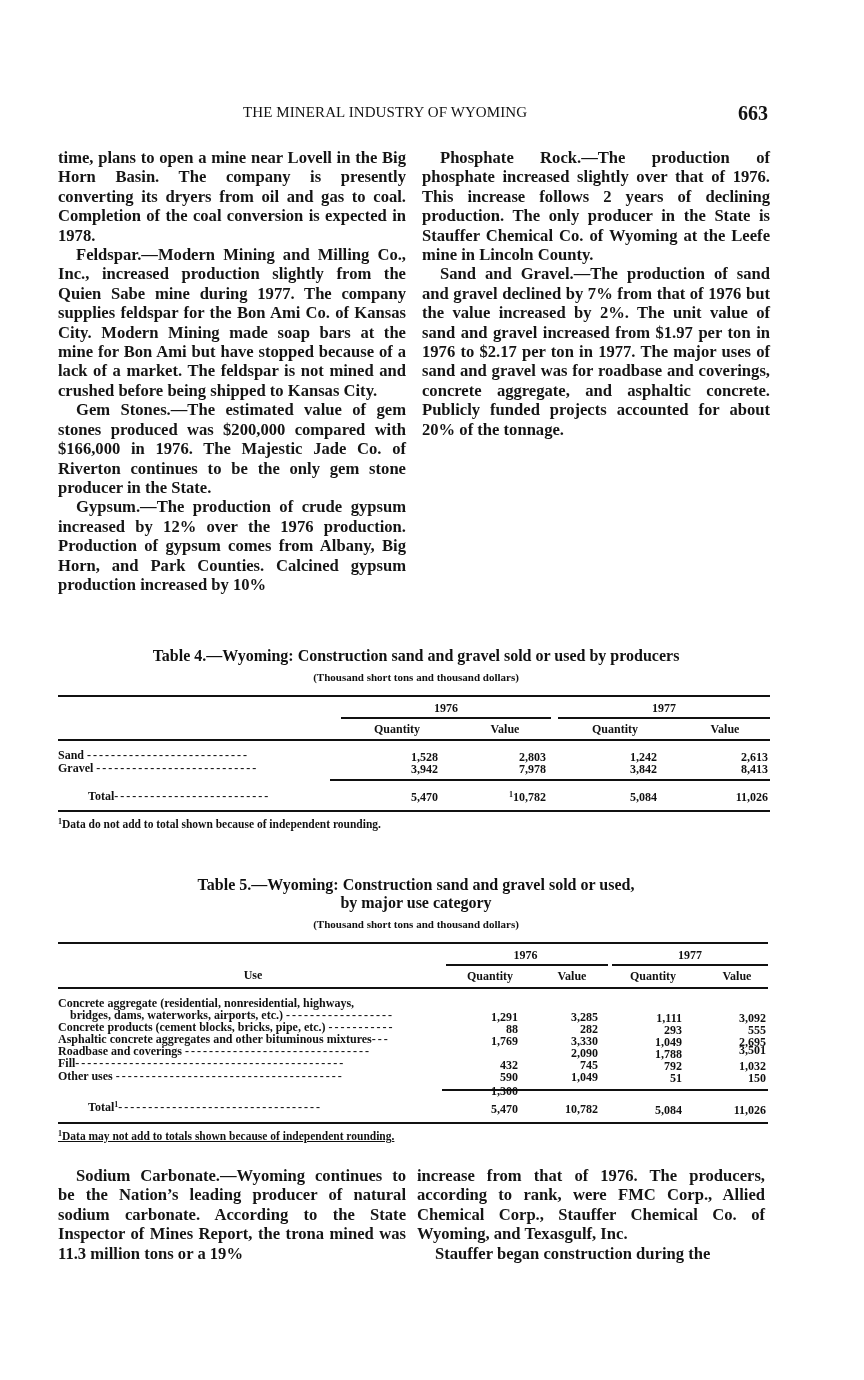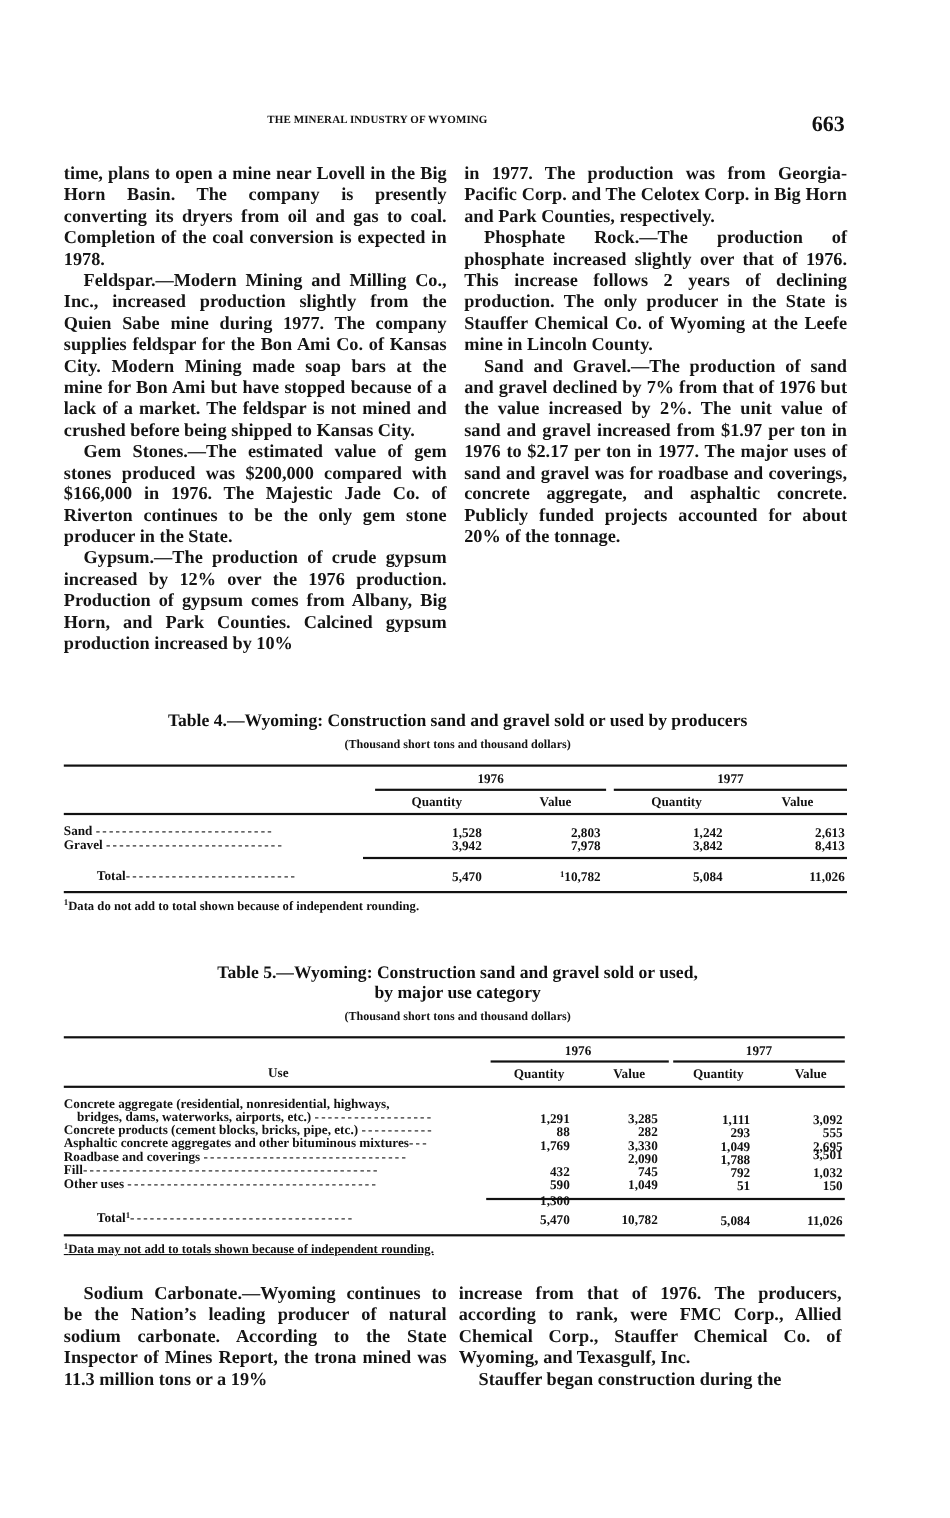--- a/index.html
+++ b/index.html
@@ -6,21 +6,21 @@
     body {
       width: 864px; height: 1380px; position: relative; overflow: hidden;
       font-family: "Liberation Serif", "DejaVu Serif", serif;
       color: #111111;
     }
     .running-head {
       position: absolute; top: 102px; left: 0; width: 864px; height: 24px;
     }
     .running-title {
       position: absolute; left: 243px; top: 2px;
-      font-weight: bold; font-size: 10px; letter-spacing: 0.1px;
+      font-weight: normal; font-size: 15px; letter-spacing: 0.1px;
     }
     .page-number {
       position: absolute; left: 738px; top: 0px;
       font-weight: bold; font-size: 20px;
     }
     .col {
       position: absolute; width: 348px;
       font-size: 16.6px; line-height: 19.4px; font-weight: bold;
       text-align: justify; color: #151515;
     }
@@ -67,21 +67,20 @@
 </div>
 
 <div class="col" id="col-left-top">
   <p><span>time, plans to open a mine near Lovell in the Big Horn Basin. The company is presently converting its dryers from oil and gas to coal. Completion of the coal conversion is expected in 1978.</span></p>
   <p class="indent"><span class="runin">Feldspar.</span><span>—Modern Mining and Milling Co., Inc., increased production slightly from the Quien Sabe mine during 1977. The company supplies feldspar for the Bon Ami Co. of Kansas City. Modern Mining made soap bars at the mine for Bon Ami but have stopped because of a lack of a market. The feldspar is not mined and crushed before being shipped to Kansas City.</span></p>
   <p class="indent"><span class="runin">Gem Stones.</span><span>—The estimated value of gem stones produced was $200,000 compared with $166,000 in 1976. The Majestic Jade Co. of Riverton continues to be the only gem stone producer in the State.</span></p>
   <p class="indent"><span class="runin">Gypsum.</span><span>—The production of crude gypsum increased by 12% over the 1976 production. Production of gypsum comes from Albany, Big Horn, and Park Counties. Calcined gypsum production increased by 10%</span></p>
 </div>
 
 <div class="col" id="col-right-top">
-  <p><span>in 1977. The production was from Georgia-Pacific Corp. and The Celotex Corp. in Big Horn and Park Counties, respectively.</span></p>
   <p class="indent"><span class="runin">Phosphate Rock.</span><span>—The production of phosphate increased slightly over that of 1976. This increase follows 2 years of declining production. The only producer in the State is Stauffer Chemical Co. of Wyoming at the Leefe mine in Lincoln County.</span></p>
   <p class="indent"><span class="runin">Sand and Gravel.</span><span>—The production of sand and gravel declined by 7% from that of 1976 but the value increased by 2%. The unit value of sand and gravel increased from $1.97 per ton in 1976 to $2.17 per ton in 1977. The major uses of sand and gravel was for roadbase and coverings, concrete aggregate, and asphaltic concrete. Publicly funded projects accounted for about 20% of the tonnage.</span></p>
 </div>
 
 <div>
   <div class="tbl-title" style="top:647px;">Table 4.—Wyoming: Construction sand and gravel sold or used by producers</div>
   <div class="tbl-sub" style="top:671px;">(Thousand short tons and thousand dollars)</div>
 
   <div class="rule" style="left:58px; top:695px; width:712px; height:2px;"></div>
   <div class="cell hdr" style="left:341px; top:702px; width:210px;">1976</div>

